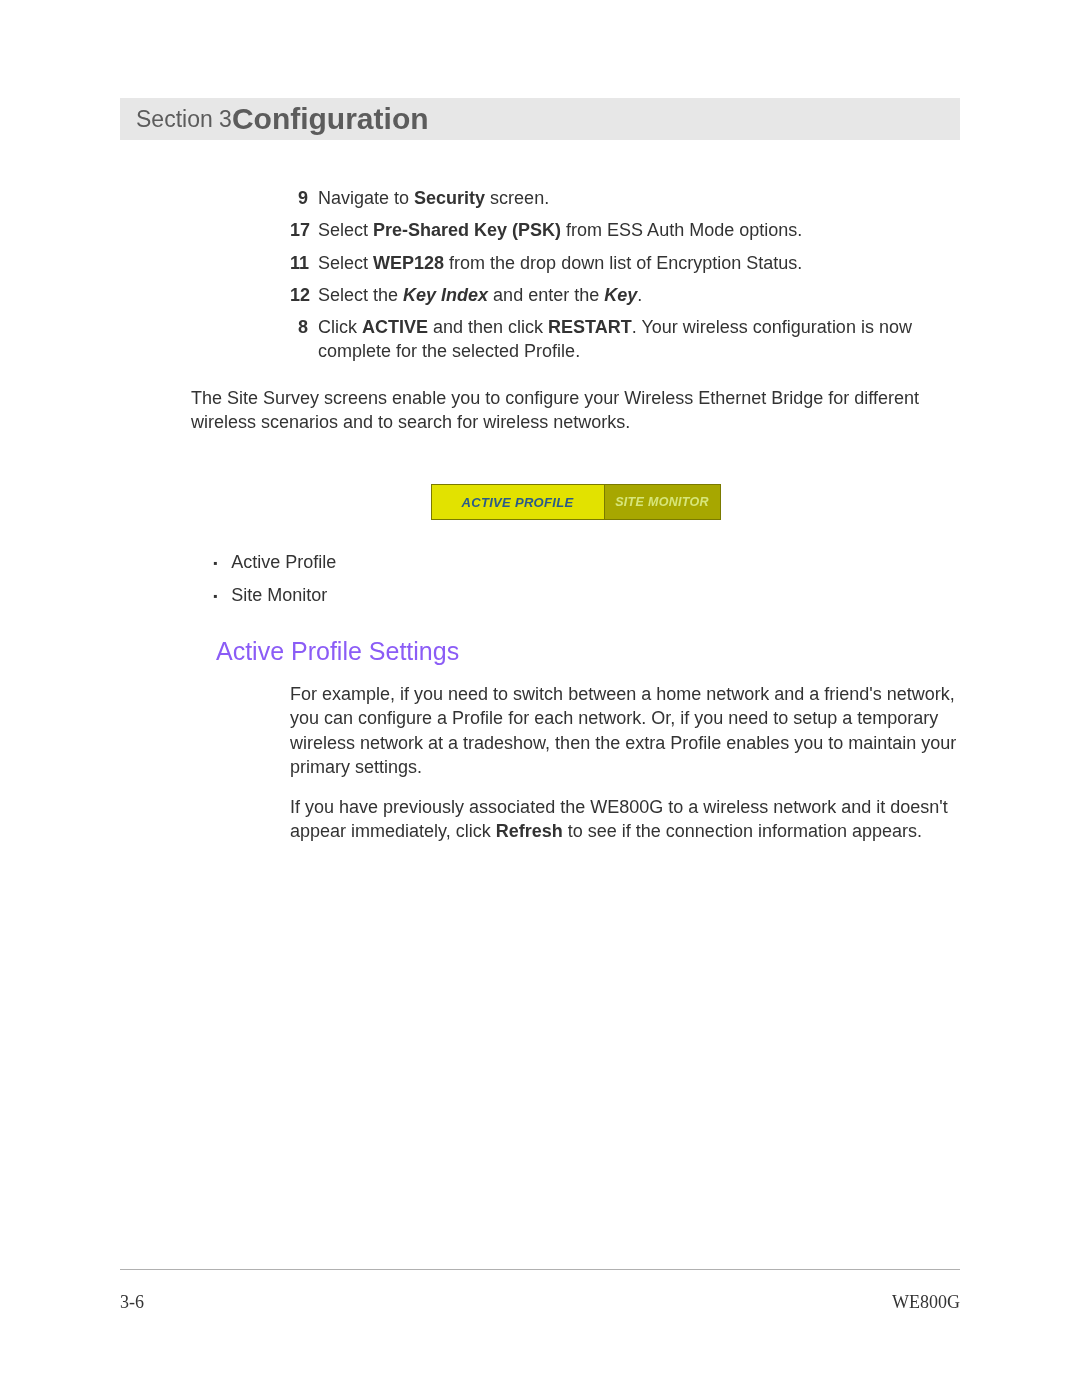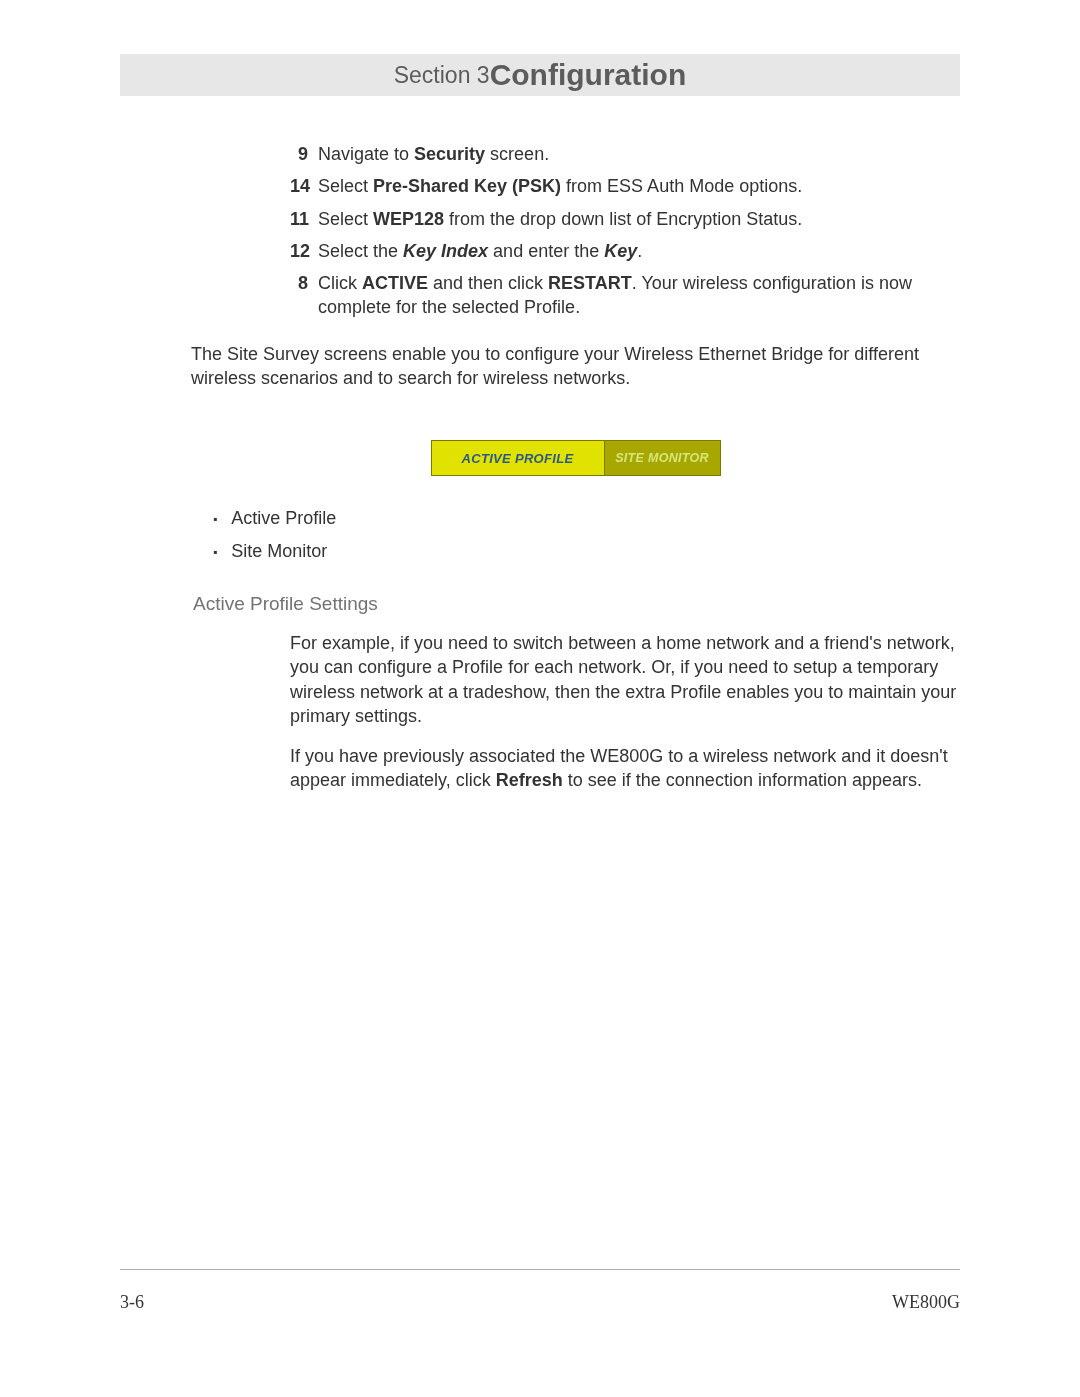--- a/index.html
+++ b/index.html
@@ -1,36 +1,36 @@
 <!DOCTYPE html>
 <html><head>
 <meta charset="utf-8">
 <style>
   * { box-sizing: border-box; margin: 0; padding: 0; }
   html, body { width: 1080px; height: 1397px; background: #ffffff; font-family: Arial, Helvetica, sans-serif; color: #333; }
   .page { position: relative; width: 1080px; height: 1397px; padding: 54px 120px 0 120px; }
-  .header-bar { background: #e7e7e7; height: 42px; display: flex; align-items: center; justify-content: center; padding: 0 16px; }
+  .header-bar { background: #e7e7e7; height: 42px; display: flex; align-items: center; justify-content: flex-start; padding: 0 16px; margin-top: 44px; }
   .header-left { font-size: 23px; color: #5c5c5c; font-weight: 400; }
   .header-right { font-size: 30px; color: #5c5c5c; font-weight: 700; }
   .content { padding-top: 46px; }
   .steps { margin-left: 170px; }
   .step { display: flex; margin-bottom: 8px; font-size: 18px; color: #333; line-height: 1.35; }
   .step-num { width: 28px; flex: 0 0 28px; text-align: right; font-weight: 700; padding-right: 10px; }
   .step-text { flex: 1; }
   .step-text b { font-weight: 700; }
   .step-text i { font-weight: 700; }
   .section-heading { margin-top: 34px; color: #9bb33a; font-size: 20px; font-weight: 700; padding-bottom: 6px; border-bottom: 1px solid #b0b0b0; }
   .body-block { margin-left: 71px; margin-top: 22px; font-size: 18px; color: #333; line-height: 1.35; }
   .tab-figure { margin: 28px auto 24px auto; width: 290px; height: 36px; border: 1px solid #7a7a00; display: flex; }
   .tab-active { flex: 1; background: #e2e200; display:flex; align-items:center; justify-content:center; color:#2a5a8a; font-weight:700; font-style:italic; font-size:13px; letter-spacing:0.3px; border-right:1px solid #7a7a00; }
   .tab-inactive { flex: 0 0 115px; background: #a7a700; display:flex; align-items:center; justify-content:center; color:#d7e67a; font-weight:700; font-style:italic; font-size:12.5px; letter-spacing:0.3px; }
   .bullets { margin-left: 22px; margin-top: 6px; }
   .bullet { display:flex; margin-bottom: 8px; font-size: 18px; }
   .bullet::before { content: "\25AA"; color:#333; font-size: 12px; margin-right: 14px; margin-top: 5px; }
-  .sub-heading { margin-left: 73px; margin-top: 30px; color: #737373; font-size: 19px; font-weight: 400; }
+  .sub-heading { margin-left: 96px; margin-top: 30px; color: #8b5cf6; font-size: 25px; font-weight: 400; }
   .para { margin-left: 170px; margin-top: 16px; font-size: 18px; color: #333; line-height: 1.35; }
   .footer { position: absolute; left: 120px; right: 120px; bottom: 84px; }
   .footer-rule { border-top: 1px solid #b0b0b0; height: 1px; margin-bottom: 22px; }
   .footer-line { display: flex; justify-content: space-between; font-size: 18px; color: #333; font-family: Liberation Serif, serif; }
 </style>
 </head>
 <body>
 
 <div class="page">
 
@@ -40,21 +40,21 @@
   </div>
 
   <div class="content">
 
     <div class="steps">
       <div class="step">
         <div class="step-num">9</div>
         <div class="step-text">Navigate to <b>Security</b> screen.</div>
       </div>
       <div class="step">
-        <div class="step-num">14</div>
+        <div class="step-num">17</div>
         <div class="step-text">Select <b>Pre-Shared Key (PSK)</b> from ESS Auth Mode options.</div>
       </div>
       <div class="step">
         <div class="step-num">11</div>
         <div class="step-text">Select <b>WEP128</b> from the drop down list of Encryption Status.</div>
       </div>
       <div class="step">
         <div class="step-num">12</div>
         <div class="step-text">Select the <i>Key Index</i> and enter the <i>Key</i>.</div>
       </div>

